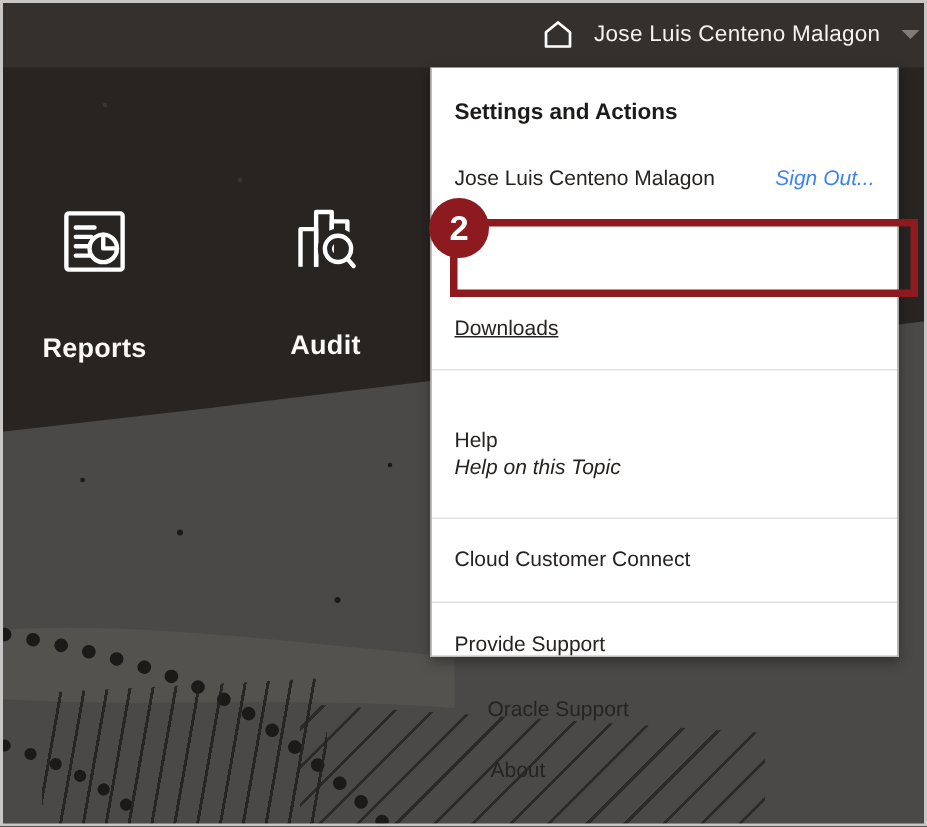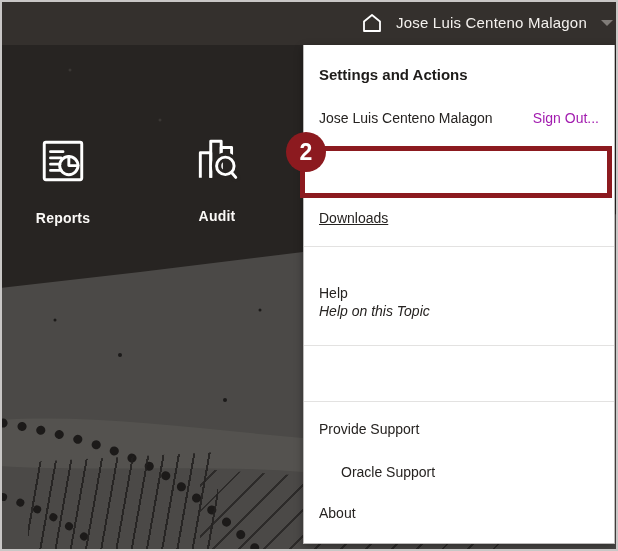--- a/index.html
+++ b/index.html
@@ -33,54 +33,54 @@
     border-left:6px solid transparent; border-right:6px solid transparent;
     border-top:6px solid #807c78;
   }
 
   
   .tile { position:absolute; z-index:3; text-align:center; cursor:pointer; }
   .tile-reports { left:28px; top:136px; width:70px; }
   .tile-audit  { left:182px; top:134px; width:70px; }
   .tile svg { display:block; margin:0 auto; }
   .tile-label {
-    margin-top:24px; color:#fbf9f7; font-size:14px; font-weight:bold; letter-spacing:.2px;
+    margin-top:36px; color:#fbf9f7; font-size:18px; font-weight:bold; letter-spacing:.2px;
   }
 
   
   .menu {
-    position:absolute; left:303px; top:45px; width:312px; height:499px;
+    position:absolute; left:287px; top:45px; width:312px; height:393px;
     background:#ffffff; z-index:10;
     border:1px solid #bdbbba; border-top:none;
     box-shadow:0 3px 8px rgba(0,0,0,.35);
   }
   .menu-header {
     position:absolute; left:15px; top:21px; height:18px; line-height:18px;
     font-size:15px; font-weight:bold; color:#1e1c1a;
   }
   .menu-user {
     position:absolute; left:15px; top:64px; height:18px; line-height:18px;
     font-size:14px; color:#262321;
   }
   .sign-out {
     position:absolute; right:15px; top:64px; height:18px; line-height:18px;
-    font-size:14px; color:#a21caf; cursor:pointer;
+    font-size:14px; color:#3b82f6; cursor:pointer;font-style:italic;
   }
   .menu-item {
     position:absolute; left:15px; right:10px; height:18px; line-height:18px;
     font-size:14px; color:#262321; cursor:pointer;
   }
   .mi-0 { top:118px; }   
   .mi-1 { top:164px;text-decoration:underline; }   
   .mi-2 { top:220px;margin-top:19px; }   
   .mi-3 { top:257px;font-style:italic; }   
   .mi-4 { top:318px; }   
   .mi-5 { top:375px; }   
   .mi-6 { top:418px;margin-left:22px; }   
-  .mi-7 { top:459px; }   
+  .mi-7 { top:459px;margin-left:24px; }   
   .menu-divider {
     position:absolute; left:0; right:0; height:1px; background:#e3e2e1;
   }
   .md-1 { top:201px; }
   .md-2 { top:300px; }
   .md-3 { top:356px; }
 
   
   .callout-box {
     position:absolute; left:300px; top:146px; width:312px; height:52px;
@@ -179,20 +179,21 @@
 <div class="menu">
   <div class="menu-header">Settings and Actions</div>
   <div class="menu-user">Jose Luis Centeno Malagon</div>
   <div class="sign-out">Sign Out...</div>
 
   <div class="menu-item mi-1">Downloads</div>
   <div class="menu-divider md-1"></div>
   <div class="menu-item mi-2">Help</div>
   <div class="menu-item mi-3">Help on this Topic</div>
   <div class="menu-divider md-2"></div>
+  <div class="menu-item mi-4">Cloud Customer Connect</div>
   <div class="menu-divider md-3"></div>
   <div class="menu-item mi-5">Provide Support</div>
   <div class="menu-item mi-6">Oracle Support</div>
   <div class="menu-item mi-7">About</div>
 </div>
 
 <div class="callout-box"></div>
 <div class="callout-badge">
   <span>2</span>
 </div>

